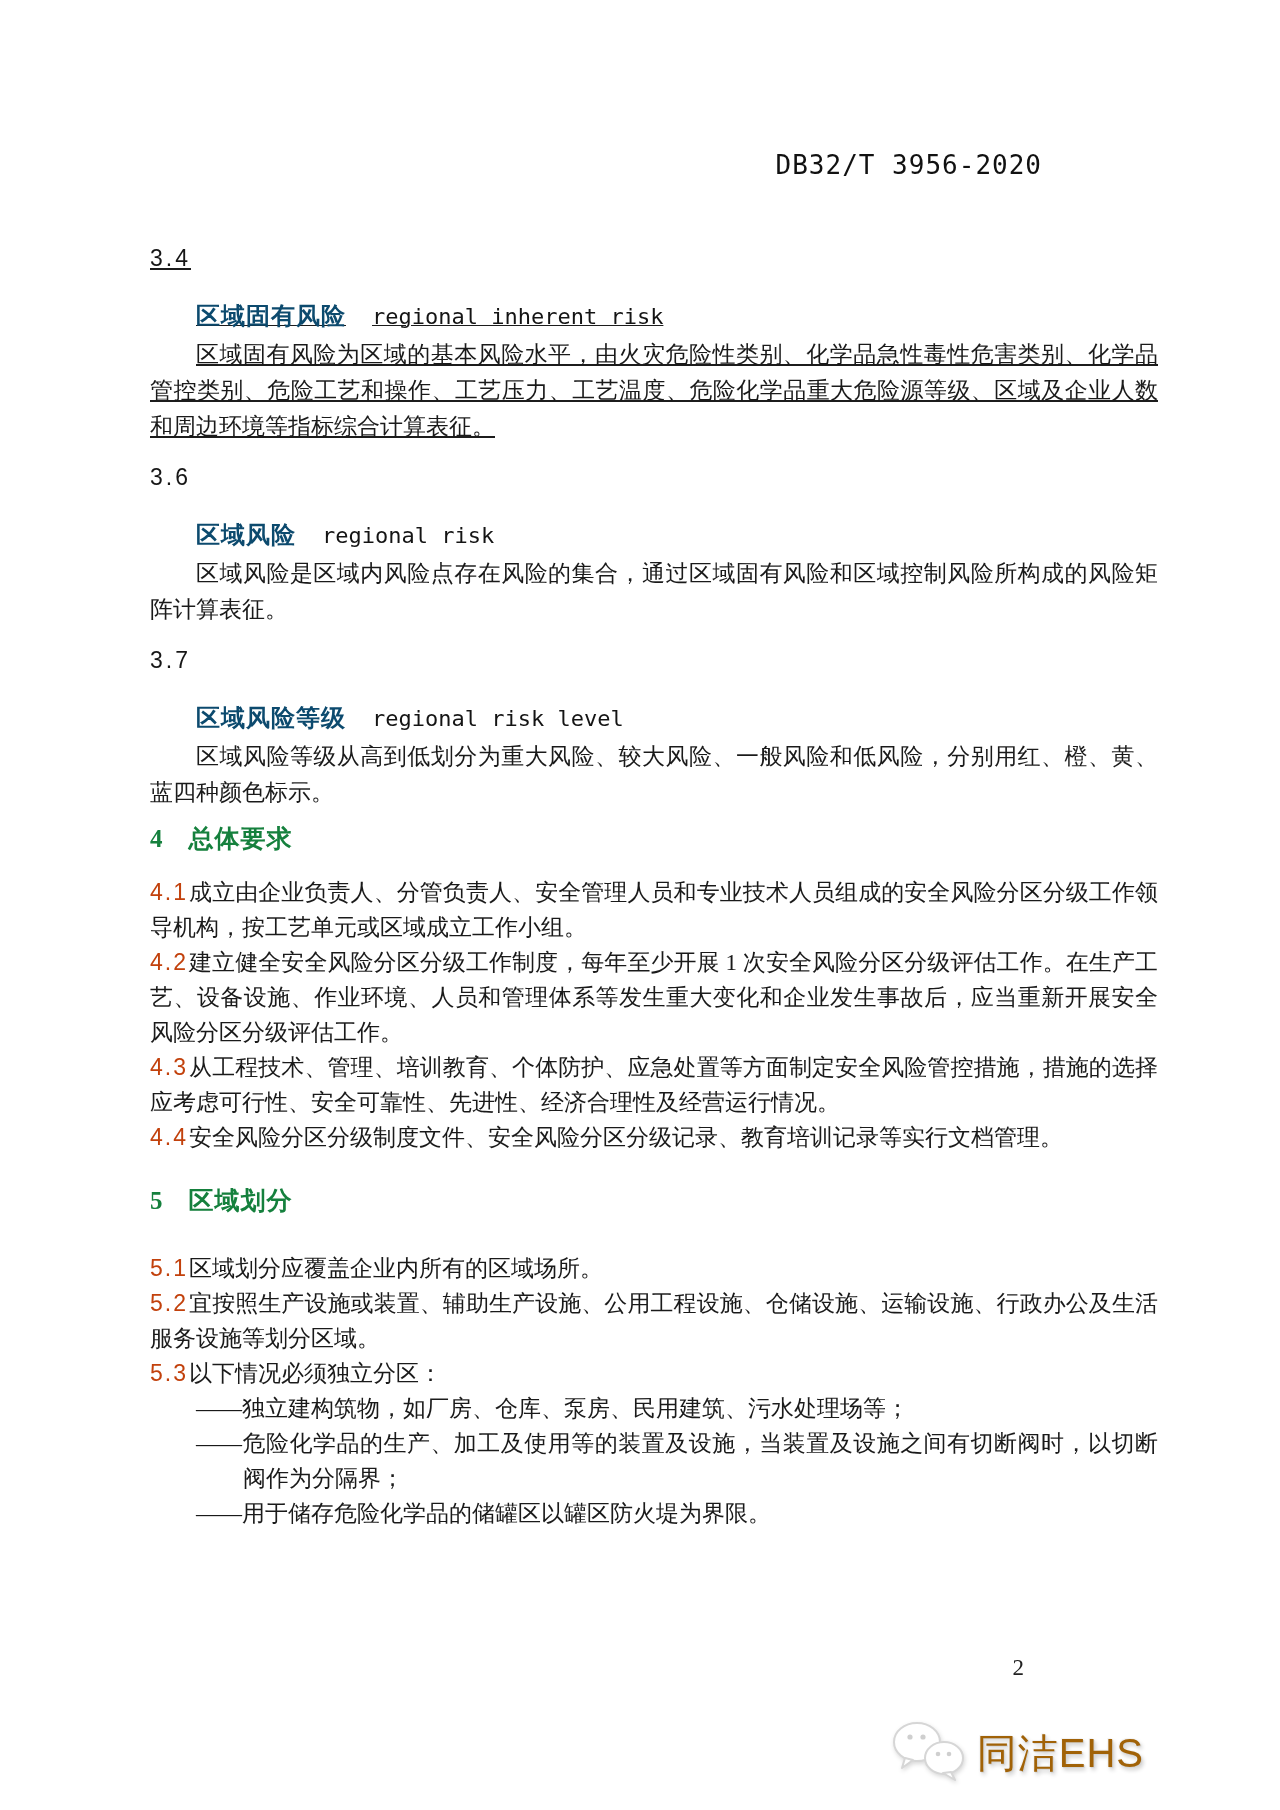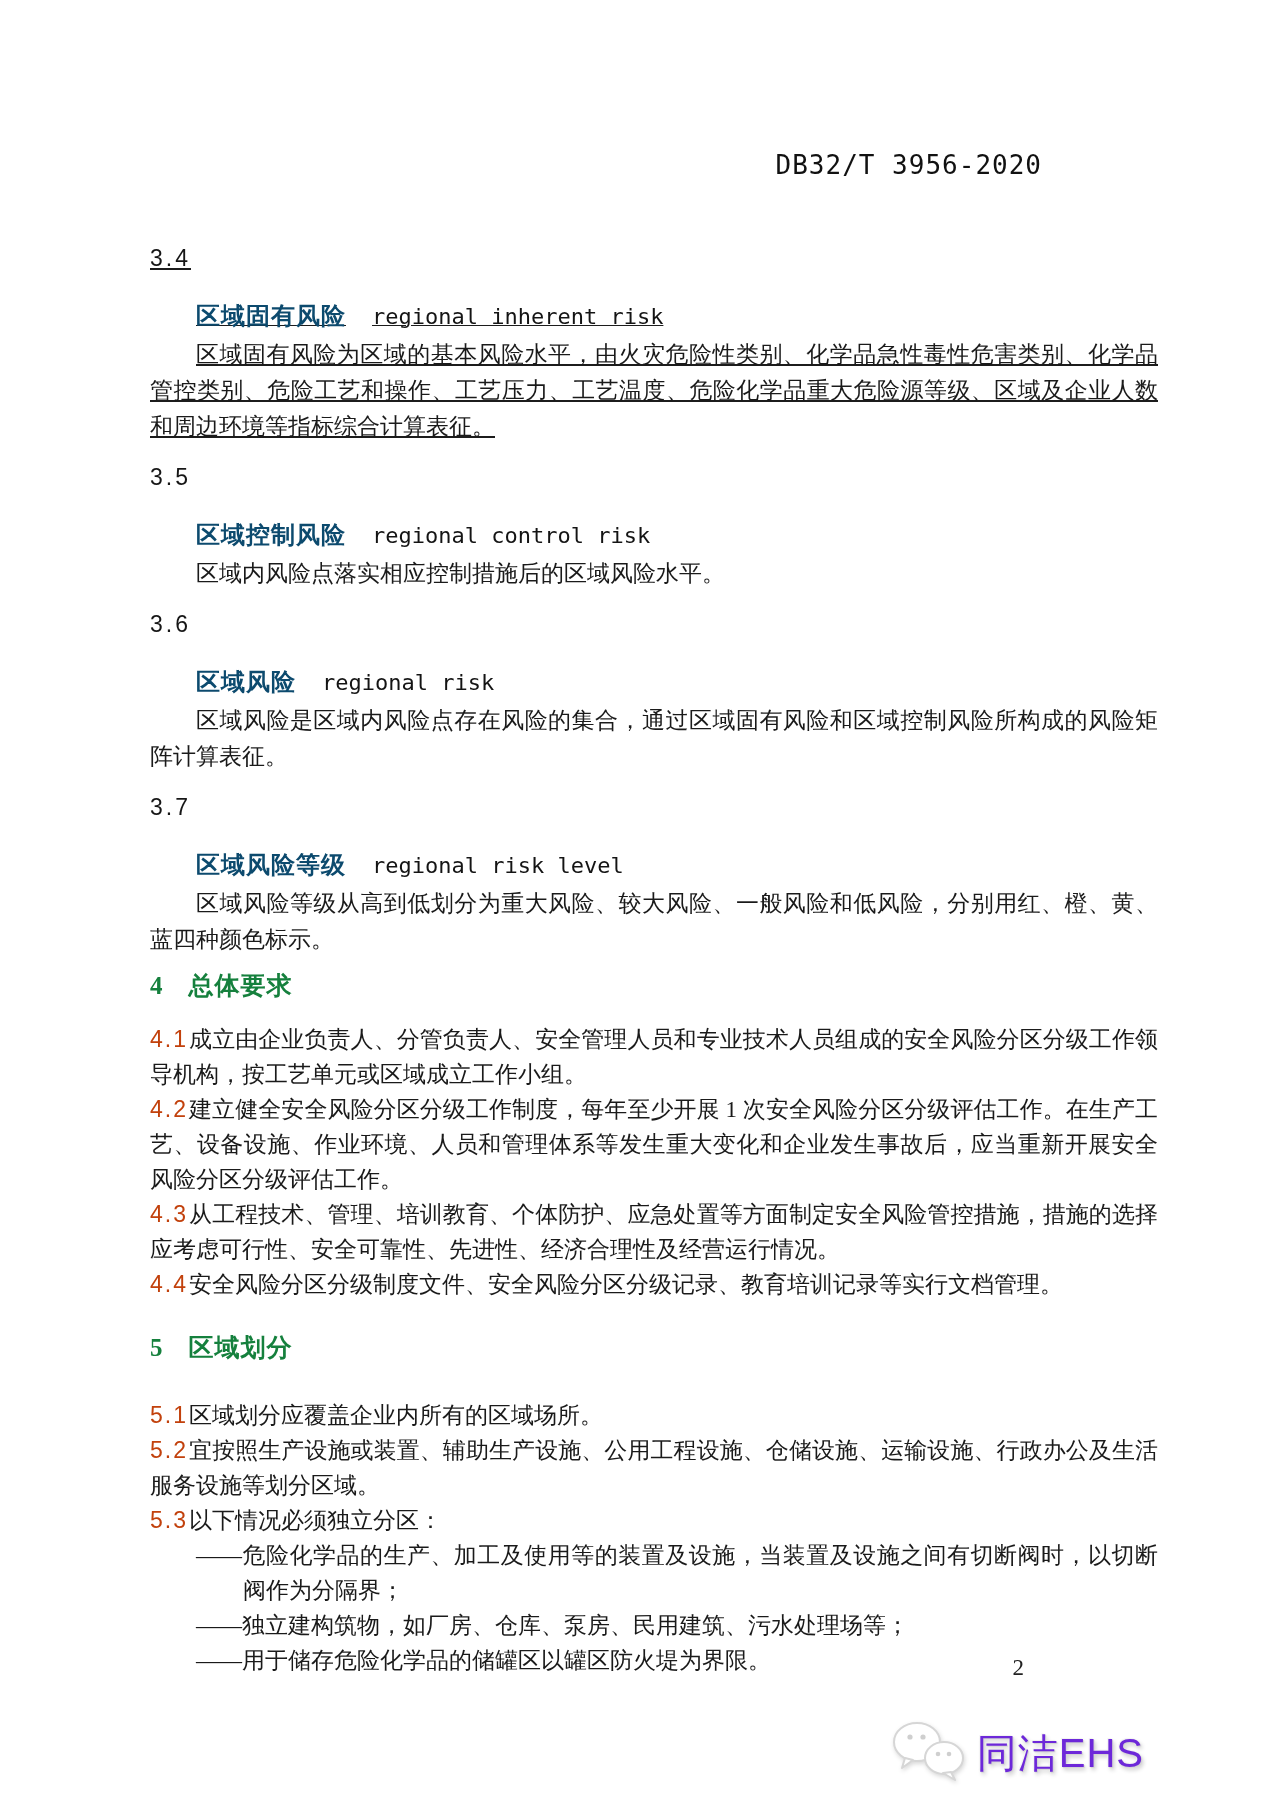--- a/index.html
+++ b/index.html
@@ -66,21 +66,21 @@
     position:absolute;top:1655px;right:136px;
     font-size:23px;color:#222;
     font-family:"Liberation Serif","DejaVu Serif",serif;
   }
   .watermark{
     position:absolute;right:16px;bottom:24px;
     display:flex;align-items:center;gap:8px;
   }
   .wm-text{
     font-family:"Liberation Sans","DejaVu Sans",sans-serif;
-    font-size:40px;color:#6d28d9;letter-spacing:1px;
+    font-size:40px;color:#a16207;letter-spacing:1px;
     text-shadow:1px 1px 1px #d2d2d2, -1px -1px 1px #f2f2f2, 2px 3px 4px #c6c6c6;
   }
   .wm-icon{filter:drop-shadow(1px 2px 2px #d8d8d8);}
 </style>
 </head>
 <body>
 
 <div class="page">
 
   <div class="header-code">DB32/T 3956-2020</div>
@@ -88,27 +88,20 @@
   <div class="content">
 
     <section class="term-block">
       <p class="term-no">3.4</p>
       <p class="term-line">
         <span class="term-zh">区域固有风险</span><span class="term-en">regional inherent risk</span>
       </p>
       <p class="para">区域固有风险为区域的基本风险水平，由火灾危险性类别、化学品急性毒性危害类别、化学品管控类别、危险工艺和操作、工艺压力、工艺温度、危险化学品重大危险源等级、区域及企业人数和周边环境等指标综合计算表征。</p>
     </section>
 
-    <section class="term-block">
-      <p class="term-no">3.5</p>
-      <p class="term-line">
-        <span class="term-zh">区域控制风险</span><span class="term-en">regional control risk</span>
-      </p>
-      <p class="para">区域内风险点落实相应控制措施后的区域风险水平。</p>
-    </section>
 
     <section class="term-block">
       <p class="term-no">3.6</p>
       <p class="term-line">
         <span class="term-zh">区域风险</span><span class="term-en">regional risk</span>
       </p>
       <p class="para">区域风险是区域内风险点存在风险的集合，通过区域固有风险和区域控制风险所构成的风险矩阵计算表征。</p>
     </section>
 
     <section class="term-block">
@@ -140,22 +133,22 @@
     </h2>
     <p class="clause">
       <span class="cl-no">5.1</span><span>区域划分应覆盖企业内所有的区域场所。</span>
     </p>
     <p class="clause">
       <span class="cl-no">5.2</span><span>宜按照生产设施或装置、辅助生产设施、公用工程设施、仓储设施、运输设施、行政办公及生活服务设施等划分区域。</span>
     </p>
     <p class="clause">
       <span class="cl-no">5.3</span><span>以下情况必须独立分区：</span>
     </p>
+    <p class="bullet">——独立建构筑物，如厂房、仓库、泵房、民用建筑、污水处理场等；</p>
     <p class="bullet">——危险化学品的生产、加工及使用等的装置及设施，当装置及设施之间有切断阀时，以切断阀作为分隔界；</p>
-    <p class="bullet">——独立建构筑物，如厂房、仓库、泵房、民用建筑、污水处理场等；</p>
     <p class="bullet">——用于储存危险化学品的储罐区以罐区防火堤为界限。</p>
 
   </div>
 
   <div class="page-num">2</div>
 
   <div class="watermark">
     <span class="wm-icon">
       <svg width="78" height="62" viewBox="0 0 78 62">
         <g fill="#ffffff" stroke="#d6d6d6" stroke-width="2">

